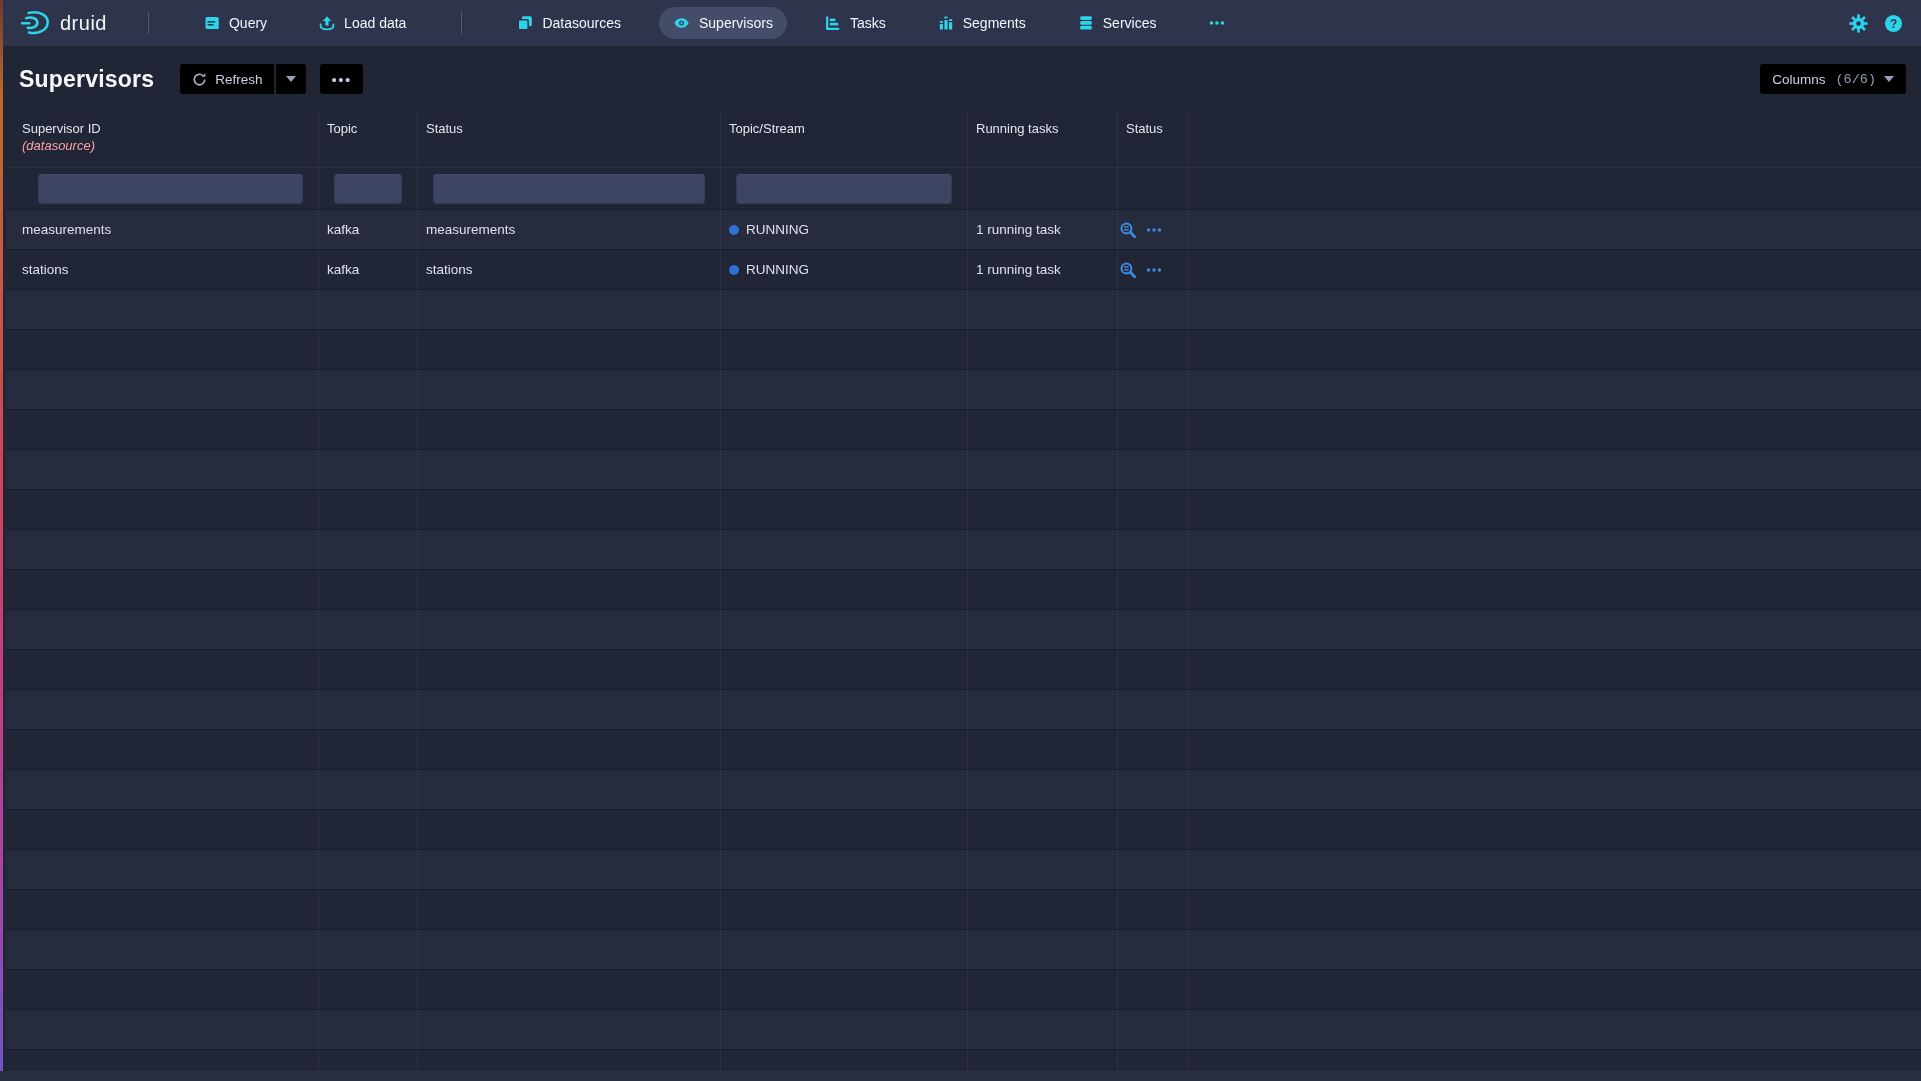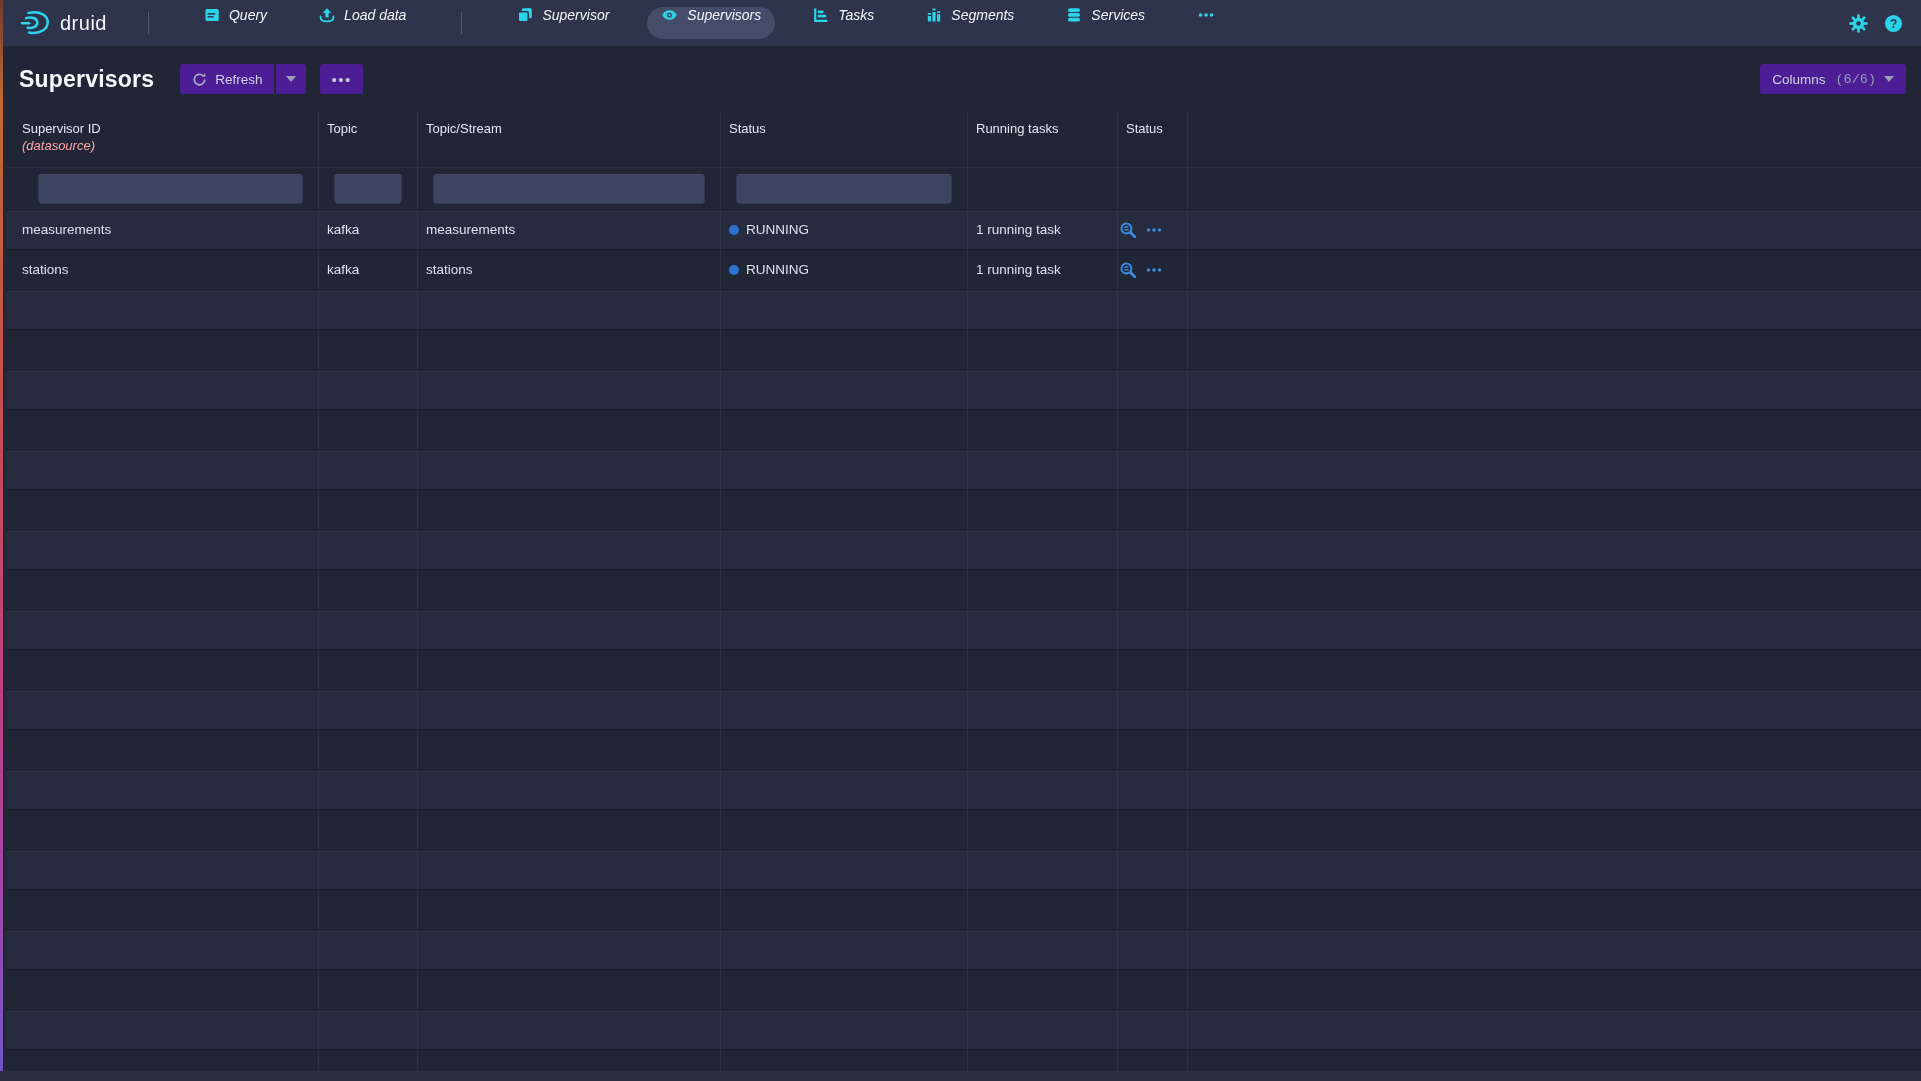--- a/index.html
+++ b/index.html
@@ -26,39 +26,39 @@
     display: flex; align-items: center;
     padding: 0 18px 0 16px;
     font-size: 14px;
     color: #f2f5fa;
     gap: 24px;
   }
   .logo { display: flex; align-items: center; gap: 9px; cursor: pointer; }
   .logo-text { font-size: 20px; font-weight: 400; letter-spacing: .5px; color: #f4f7fb; }
   .nav-divider { width: 1px; height: 22px; background: rgba(255,255,255,.18); margin: 0 17px; }
   .nav-item {
-    display: flex; align-items: flex-start; gap: 9px;
+    display: flex; align-items: center; gap: 9px;
     padding: 0 14px; height: 32px; border-radius: 16px;
-    cursor: pointer; white-space: nowrap; font-style: italic;
+    cursor: pointer; white-space: nowrap;
   }
   .nav-item.active { background: #454c69; }
   .nav-item svg { flex: 0 0 auto; }
   .nav-right { margin-left: auto; display: flex; align-items: center; gap: 16px; }
   .nav-iconbtn { cursor: pointer; display: flex; align-items: center; }
 
   
   .titlebar {
     margin-left: 3px;
     height: 66px;
     display: flex; align-items: center;
     padding: 0 15px 0 16px;
   }
   .page-title { font-size: 23px; font-weight: 700; color: #f5f7fa; letter-spacing: .2px; }
   .btn {
-    background: #4c1d95; color: #ccd2e0; border: none;
+    background: #000000; color: #ccd2e0; border: none;
     height: 30px; border-radius: 3px; font-size: 13.5px;
     display: inline-flex; align-items: center; gap: 8px;
     padding: 0 12px; cursor: pointer; font-family: inherit;
   }
   .btn-group { display: inline-flex; margin-left: 26px; }
   .btn-group .btn.main { border-radius: 3px 0 0 3px; }
   .btn-group .btn.caret { border-radius: 0 3px 3px 0; margin-left: 2px; padding: 0 10px; }
   .more-btn { margin-left: 14px; padding: 0 11px; letter-spacing: 1px; }
   .caret-down {
     width: 0; height: 0; border-left: 5px solid transparent; border-right: 5px solid transparent;
@@ -162,21 +162,21 @@
 
   <div class="nav-divider"></div>
 
   <div class="nav-item">
     <span style="display:flex;">
       <svg width="16" height="16" viewBox="0 0 16 16">
         <rect x="4.8" y="1.2" width="10" height="10" rx="1.5" fill="#2bd4e8"></rect>
         <rect x="1.2" y="4.8" width="10" height="10" rx="1.5" fill="#2bd4e8" stroke="#2e344c" stroke-width="1.6"></rect>
       </svg>
     </span>
-    <span>Supervisor</span>
+    <span>Datasources</span>
   </div>
 
   <div class="nav-item active">
     <span style="display:flex;">
       <svg width="17" height="16" viewBox="0 0 16 16">
         <path d="M.8 8 C 2.8 4.6, 5.2 3.2, 8 3.2 C 10.8 3.2, 13.2 4.6, 15.2 8 C 13.2 11.4, 10.8 12.8, 8 12.8 C 5.2 12.8, 2.8 11.4, .8 8 Z" fill="#2bd4e8"></path>
         <circle cx="8" cy="8" r="2.6" fill="#454c69"></circle>
         <circle cx="8" cy="8" r="1.1" fill="#2bd4e8"></circle>
       </svg>
     </span>
@@ -285,22 +285,22 @@
 </div>
 
 <div class="table-wrap">
 
   <div class="tr thead">
     <div class="th first">
       <div>Supervisor ID</div>
       <div class="sub">(datasource)</div>
     </div>
     <div class="th">Topic</div>
+    <div class="th">Status</div>
     <div class="th">Topic/Stream</div>
-    <div class="th">Status</div>
     <div class="th">Running tasks</div>
     <div class="th">Status</div>
     <div class="th filler"></div>
   </div>
 
   <div class="tr filter-row">
     <div class="td filter-cell first">
       <input class="filter-input" type="text" style="">
     </div>
     <div class="td filter-cell">

